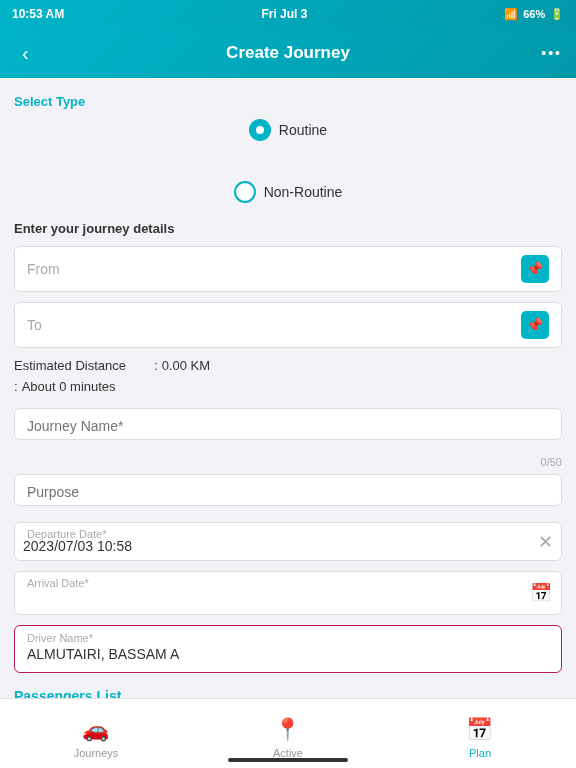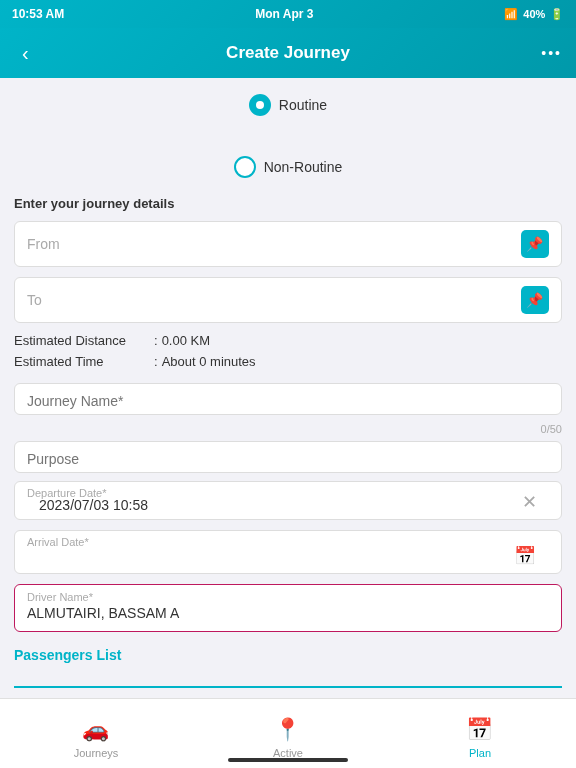--- a/index.html
+++ b/index.html
@@ -163,21 +163,21 @@
       color: #333;
       margin-bottom: 6px;
     }
     .info-label { width: 140px; }
 
     
     .input-wrapper {
       background: white;
       border: 1px solid #ddd;
       border-radius: 6px;
-      margin-bottom: 8px;
+      margin-bottom: 16px;
       padding: 8px 12px 4px;
       position: relative;
     }
     .input-wrapper input,
     .input-wrapper textarea {
       width: 100%;
       border: none;
       outline: none;
       font-size: 14px;
       color: #333;
@@ -190,23 +190,23 @@
       color: #aaa;
       margin-bottom: 6px;
     }
 
     
     .date-wrapper {
       background: white;
       border: 1px solid #ddd;
       border-radius: 6px;
       margin-bottom: 10px;
-      padding: 6px 24px 6px;
-      display: flex;
-      align-items: flex-end;
+      padding: 6px 8px 6px;
+      display: flex;
+      align-items: center;
       position: relative;
     }
     .date-wrapper .date-label {
       position: absolute;
       top: 5px;
       left: 12px;
       font-size: 11px;
       color: #aaa;
     }
     .date-wrapper input {
@@ -323,36 +323,37 @@
 
     .content-scroll {
       padding-bottom: 80px;
     }
   </style>
 </head>
 <body>
 
 <div class="status-bar">
   <span class="time">10:53 AM</span>
-  <span>Mon Apr 3</span>
+  <span>Fri Jul 3</span>
   <div class="status-icons">
     <span>📶</span>
-    <span>40%</span>
+    <span>66%</span>
     <span>🔋</span>
   </div>
 </div>
 
 <div class="header">
   <button class="back-btn">‹</button>
   <span class="title">Create Journey</span>
   <span class="dots">•••</span>
 </div>
 
 <div class="content content-scroll">
 
+  <div class="section-label">Select Type</div>
 
   <div class="type-row">
     <div class="type-option">
       <div class="radio-outer selected">
         <div class="radio-inner"></div>
       </div>
       <span class="type-label">Routine</span>
     </div>
     <div class="type-option">
       <div class="radio-outer unselected"></div>
@@ -372,21 +373,20 @@
     <div class="input-icon">📌</div>
   </div>
 
   <div class="info-row">
     <span class="info-label">Estimated Distance</span>
     <span>:</span>
     <span style="margin-left:4px;">0.00 KM</span>
   </div>
 
   <div class="info-row" style="margin-bottom:14px;">
-    <span class="info-label">Estimated Time</span>
     <span>:</span>
     <span style="margin-left:4px;">About 0 minutes</span>
   </div>
 
   <div class="input-wrapper">
     <input type="text" placeholder="Journey Name*" style="">
   </div>
   <div class="char-count">0/50</div>
 
   <div class="input-wrapper">

